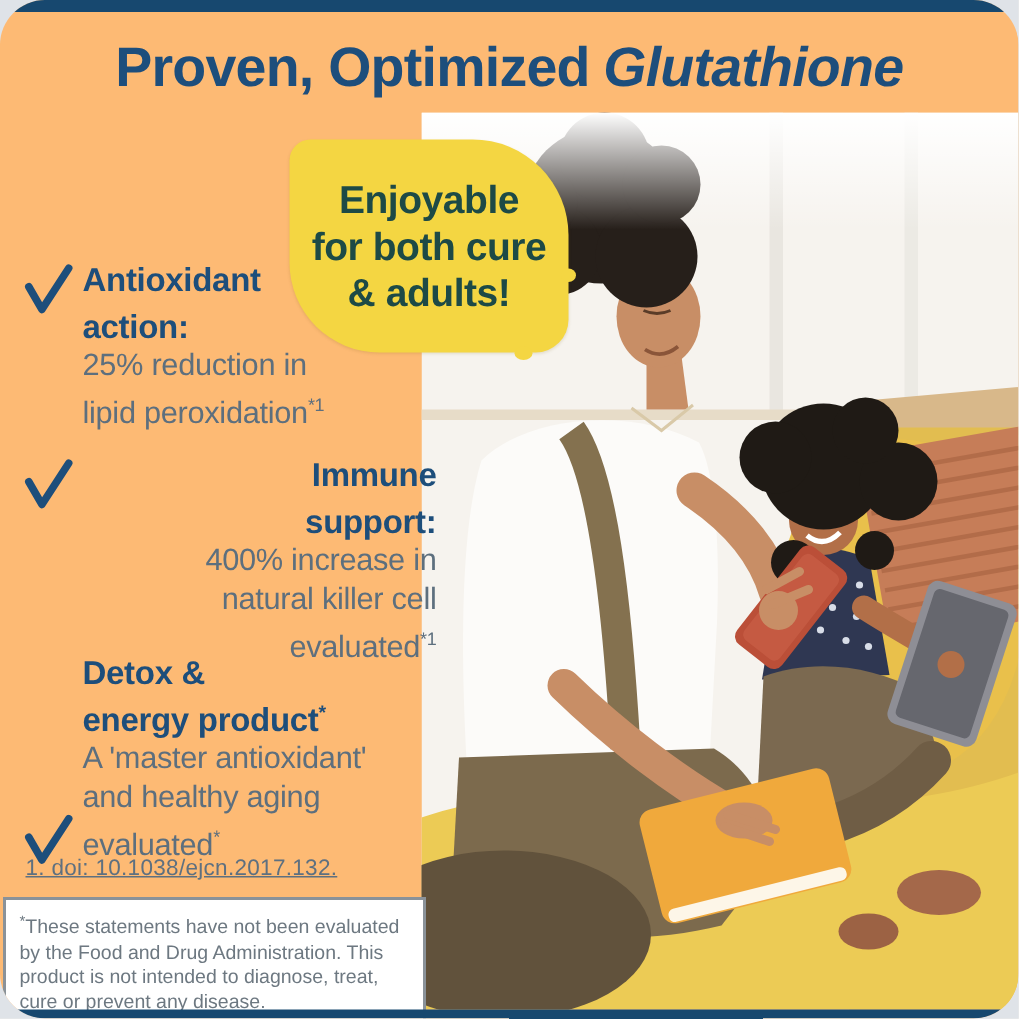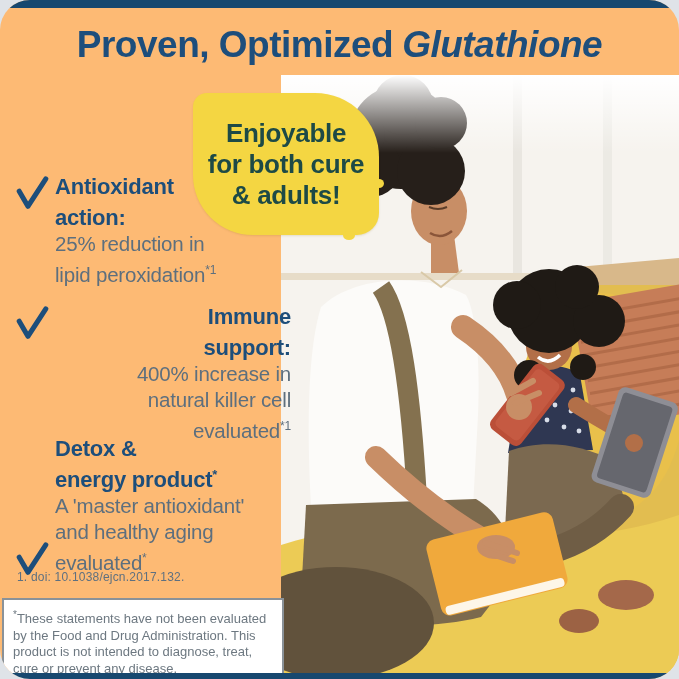--- a/index.html
+++ b/index.html
@@ -44,21 +44,21 @@
   .benefit .check path{fill:none;stroke:var(--heading-navy,#1d4e7b);stroke-width:5.5;stroke-linecap:round;stroke-linejoin:round;}
   .btext{width:236px;}
   .bhead{font-size:22px;font-weight:bold;color:var(--heading-navy,#1d4e7b);line-height:26px;letter-spacing:-0.2px;}
   .bbody{font-size:20.5px;font-weight:normal;color:var(--body-gray,#5d6f7e);line-height:26px;letter-spacing:-0.2px;}
   sup.hsup{font-size:13px;font-weight:bold;color:var(--heading-navy,#1d4e7b);}
   sup.bsup{font-size:12px;color:var(--body-gray,#5d6f7e);}
   .b1{top:174px;} .b2{top:304px;text-align:right;} .b3{top:436px;align-items:flex-end;}
 
   .footnote{
     position:absolute;left:17px;top:570px;z-index:6;
-    font-size:12px;color:var(--footnote-gray,#5e7080);letter-spacing:0.2px;
+    font-size:15px;color:var(--footnote-gray,#5e7080);letter-spacing:0.2px;text-decoration:underline;
   }
   .disclaimer{
     position:absolute;left:2px;top:598px;width:282px;z-index:25;
     background:#ffffff;border:2px solid var(--disclaimer-border,#8a9299);
     padding:7px 8px 9px 9px;
     font-size:13px;line-height:16.5px;color:var(--disclaimer-gray,#6d7881);
   }
   .disclaimer sup{font-size:10px;}
 </style>
 </head>

